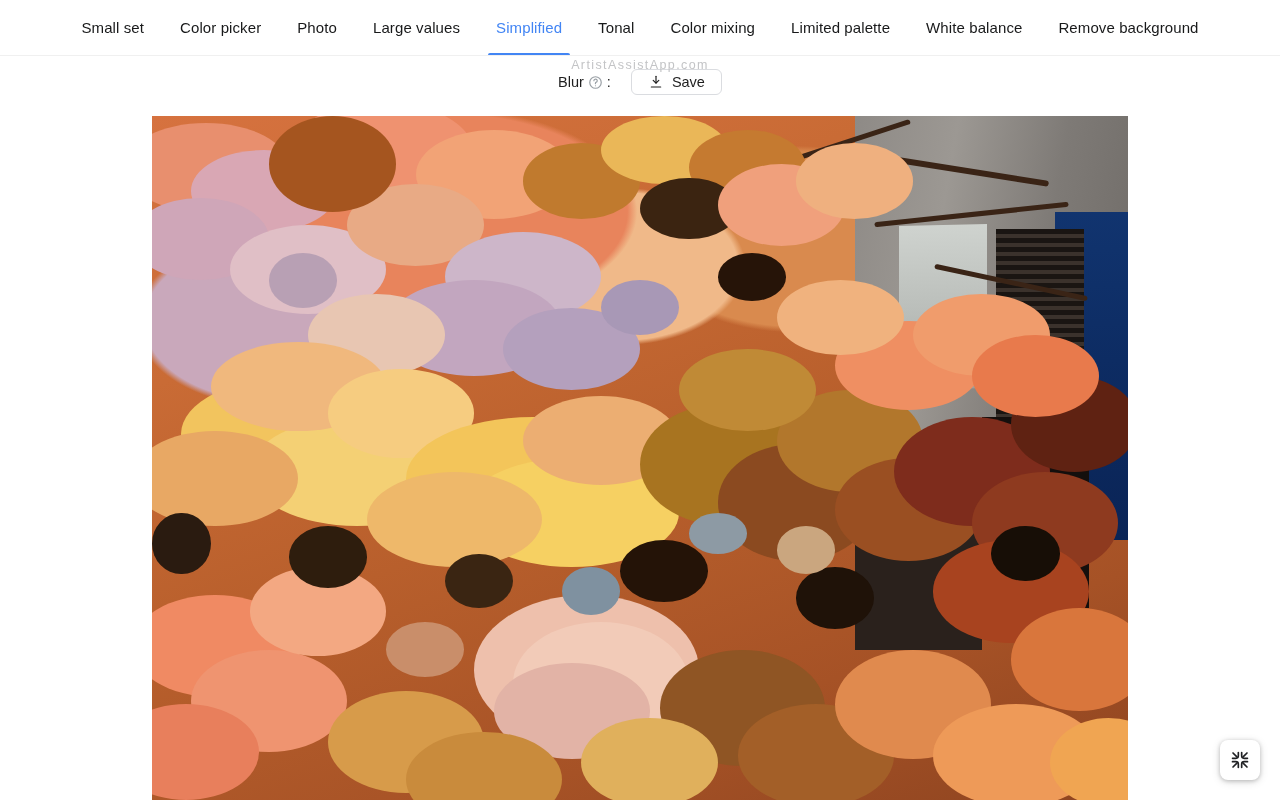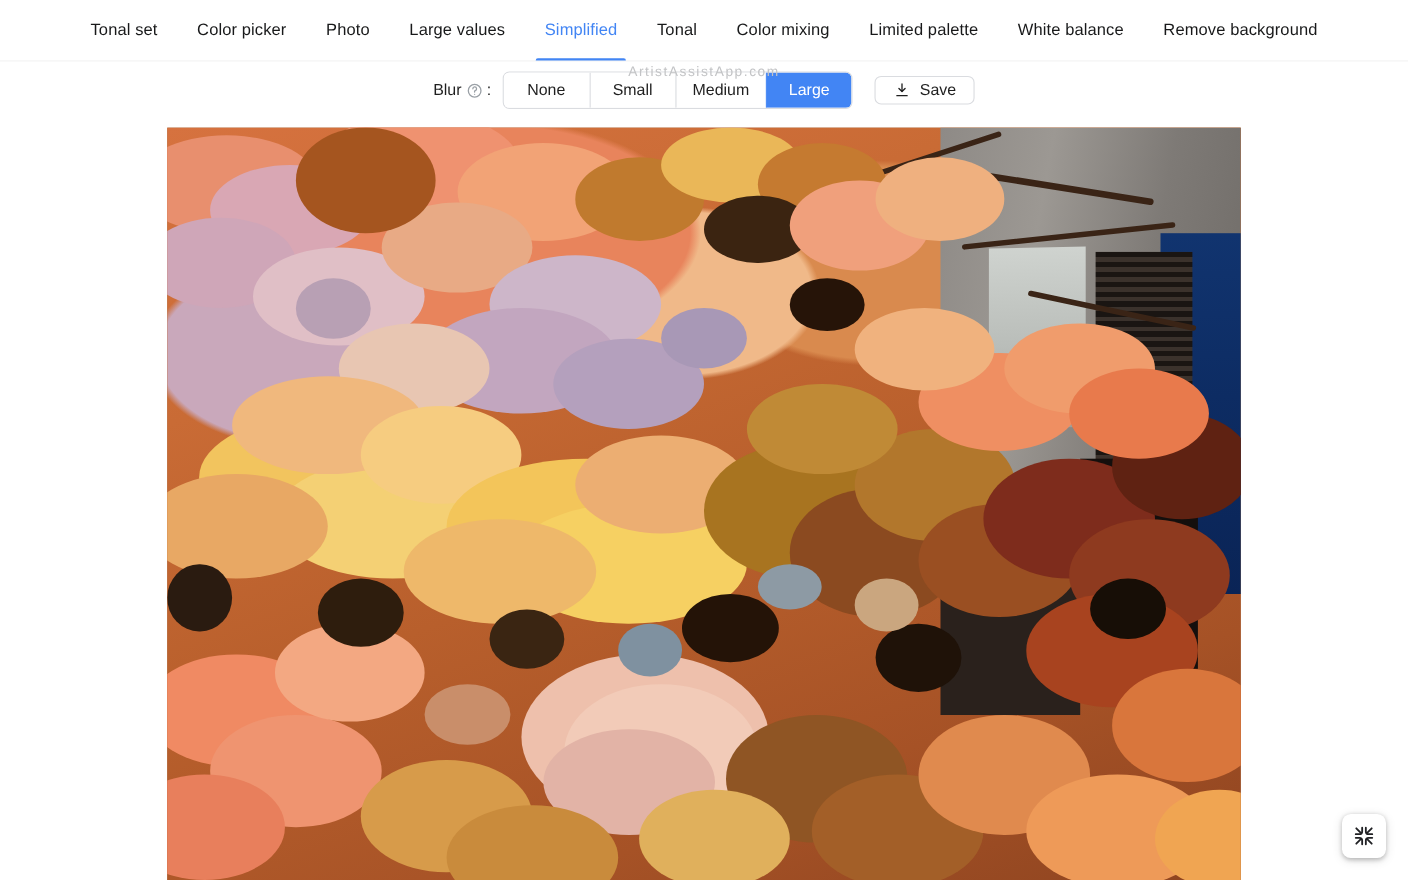--- a/index.html
+++ b/index.html
@@ -231,21 +231,21 @@
     cursor:pointer;
     z-index:30;
   }
   .fab svg{ width:20px; height:20px; display:block; }
 </style>
 </head>
 <body>
 
 <div class="tabbar">
   <div class="tab">
-    <span>Tonal set</span>
+    <span>Small set</span>
   </div>
   <div class="tab">
     <span>Color picker</span>
   </div>
   <div class="tab">
     <span>Photo</span>
   </div>
   <div class="tab">
     <span>Large values</span>
   </div>
@@ -279,26 +279,20 @@
     <span class="help-icon">
       <svg viewBox="0 0 24 24" fill="none" stroke="currentColor" stroke-width="1.9" stroke-linecap="round" stroke-linejoin="round">
         <circle cx="12" cy="12" r="9.2"></circle>
         <path d="M9.4 9.2a2.7 2.7 0 1 1 3.4 2.6c-.7.25-.9.75-.9 1.45v.55"></path>
         <circle cx="12" cy="17.1" r="0.9" fill="currentColor" stroke="none"></circle>
       </svg>
     </span>
     <span>:</span>
   </div>
 
-  <div class="segmented">
-    <button class="seg-btn">None</button>
-    <button class="seg-btn">Small</button>
-    <button class="seg-btn">Medium</button>
-    <button class="seg-btn selected">Large</button>
-  </div>
 
   <button class="save-btn">
     <span>
       <svg viewBox="0 0 24 24" fill="none" stroke="currentColor" stroke-width="1.8" stroke-linecap="round" stroke-linejoin="round">
         <path d="M12 3.5v10"></path>
         <path d="M7.8 9.6 12 13.8l4.2-4.2"></path>
         <path d="M5 19.5h14"></path>
       </svg>
     </span>
     <span>Save</span>

